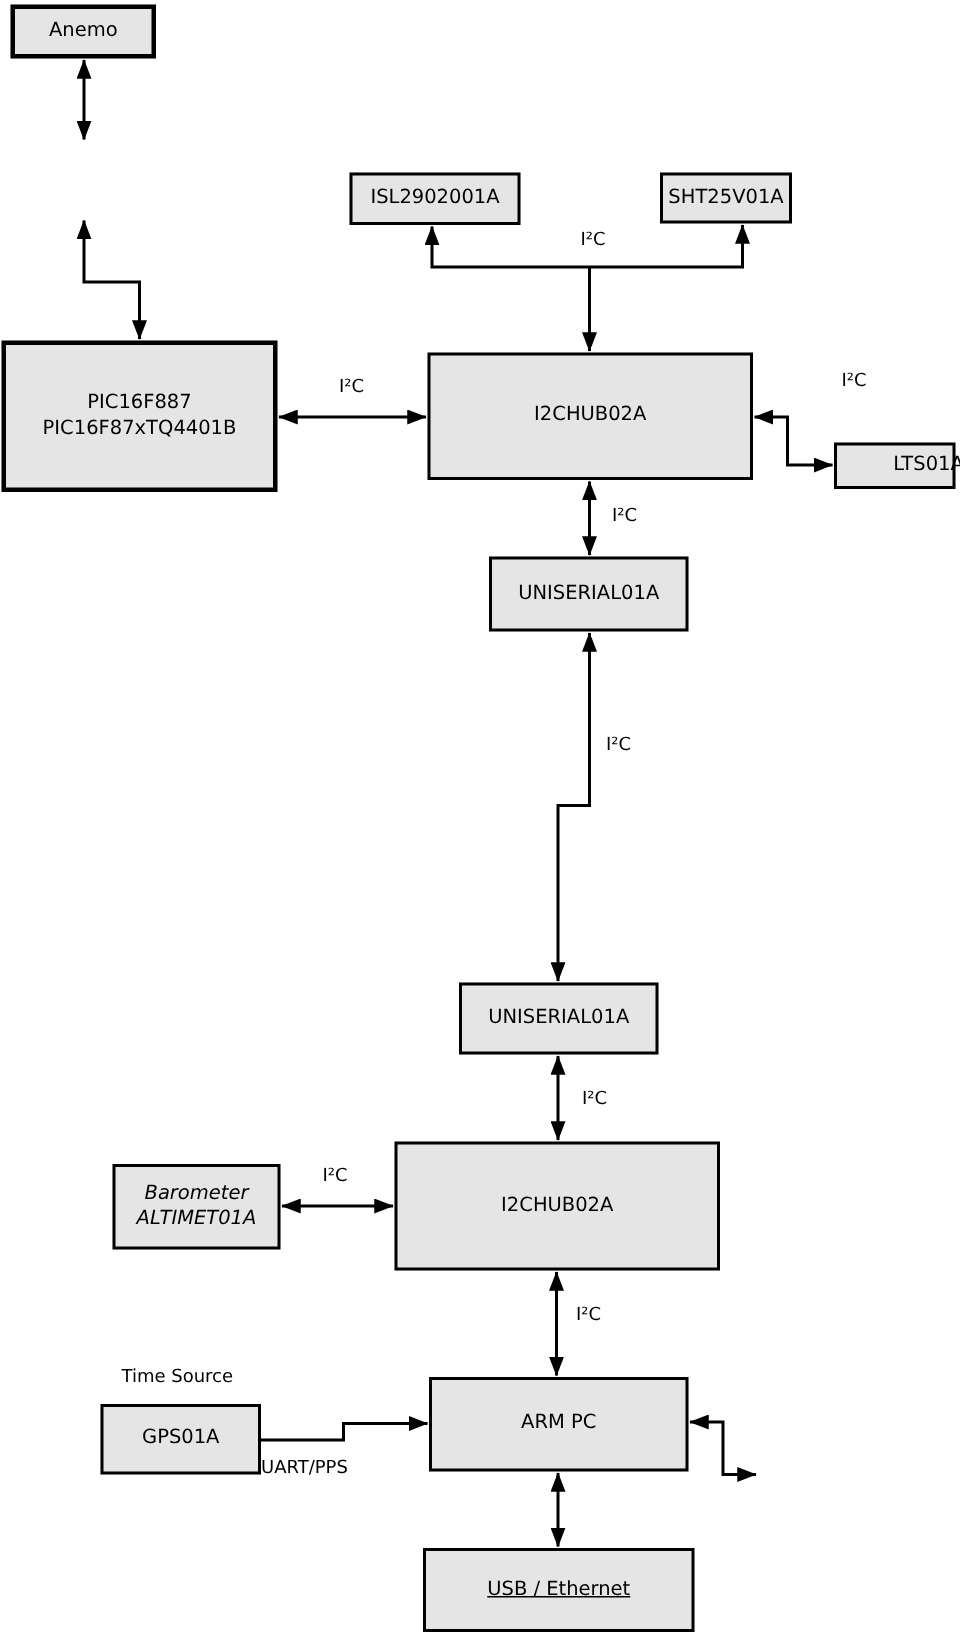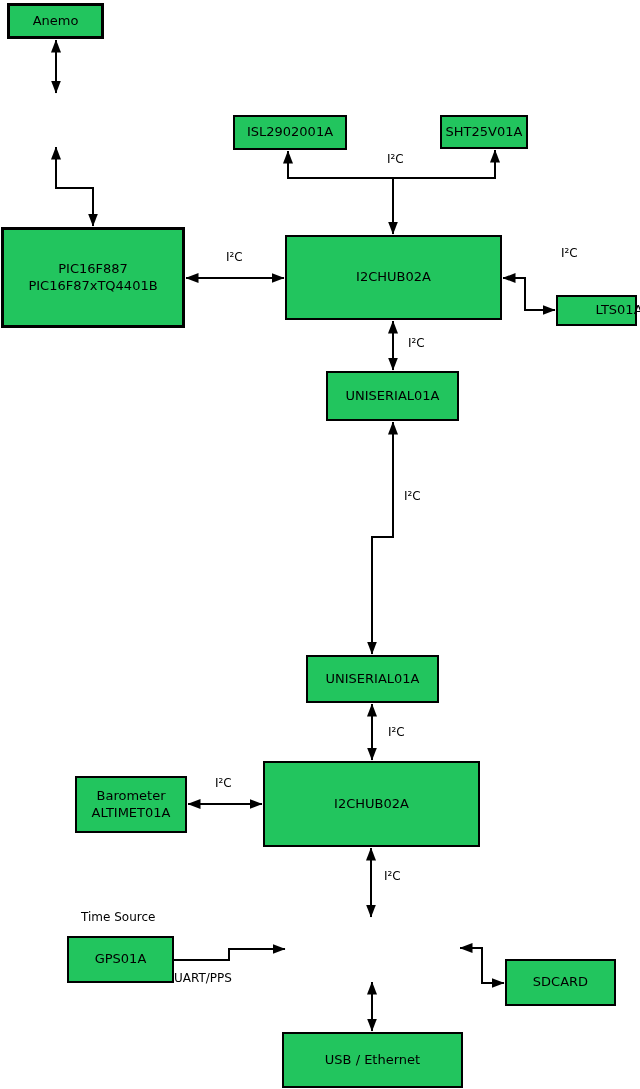--- a/index.html
+++ b/index.html
@@ -24,21 +24,21 @@
   .wire {
     fill: none;
     stroke: #000000;
     stroke-width: 2;
   }
   .node {
     position: absolute;
     box-sizing: border-box;
     border-style: solid;
     border-color: #000000;
-    background: #22c55e;
+    background: #e5e5e5;
     color: #000000;
     display: flex;
     align-items: center;
     justify-content: center;
     text-align: center;
     font-size: 13px;
     line-height: 1.3;
     white-space: pre-line;
   }
   .edge-label {
@@ -76,25 +76,25 @@
 <div class="node" style="left: 7px; top: 3px; width: 97px; height: 36px; border-width: 3px;">Anemo</div>
     <div class="node" style="left: 1px; top: 227px; width: 184px; height: 101px; border-width: 3px;">PIC16F887
 PIC16F87xTQ4401B</div>
     <div class="node" style="left: 233px; top: 115px; width: 114px; height: 35px; border-width: 2px;">ISL2902001A</div>
     <div class="node" style="left: 440px; top: 115px; width: 88px; height: 34px; border-width: 2px;">SHT25V01A</div>
     <div class="node" style="left: 285px; top: 235px; width: 217px; height: 85px; border-width: 2px;">I2CHUB02A</div>
     <div class="node" style="left: 556px; top: 295px; width: 81px; height: 31px; border-width: 2px; padding-left: 45px;">LTS01A</div>
     <div class="node" style="left: 326px; top: 371px; width: 133px; height: 50px; border-width: 2px;">UNISERIAL01A</div>
     <div class="node" style="left: 306px; top: 655px; width: 133px; height: 48px; border-width: 2px;">UNISERIAL01A</div>
     <div class="node" style="left: 263px; top: 761px; width: 217px; height: 86px; border-width: 2px;">I2CHUB02A</div>
-    <div class="node" style="left: 75px; top: 776px; width: 112px; height: 57px; border-width: 2px;">Barometer
+    <div class="node" style="left: 75px; top: 776px; width: 112px; height: 57px; border-width: 2px; font-style: italic;">Barometer
 ALTIMET01A</div>
     <div class="node" style="left: 67px; top: 936px; width: 107px; height: 47px; border-width: 2px;">GPS01A</div>
-    <div class="node" style="left: 505px; top: 959px; width: 111px; height: 47px; border-width: 2px;">SDCARD</div>
-    <div class="node" style="left: 282px; top: 1032px; width: 181px; height: 56px; border-width: 2px;">USB / Ethernet</div>
+    <div class="node" style="left: 286px; top: 918px; width: 173px; height: 63px; border-width: 2px;">ARM PC</div>
+    <div class="node" style="left: 282px; top: 1032px; width: 181px; height: 56px; border-width: 2px; text-decoration: underline;">USB / Ethernet</div>
     <div class="edge-label" style="left: 226px; top: 250px;">I²C</div>
     <div class="edge-label" style="left: 387px; top: 152px;">I²C</div>
     <div class="edge-label" style="left: 561px; top: 246px;">I²C</div>
     <div class="edge-label" style="left: 408px; top: 336px;">I²C</div>
     <div class="edge-label" style="left: 404px; top: 489px;">I²C</div>
     <div class="edge-label" style="left: 388px; top: 725px;">I²C</div>
     <div class="edge-label" style="left: 215px; top: 776px;">I²C</div>
     <div class="edge-label" style="left: 384px; top: 869px;">I²C</div>
     <div class="edge-label" style="left: 81px; top: 910px;">Time Source</div>
     <div class="edge-label" style="left: 174px; top: 971px;">UART/PPS</div>

